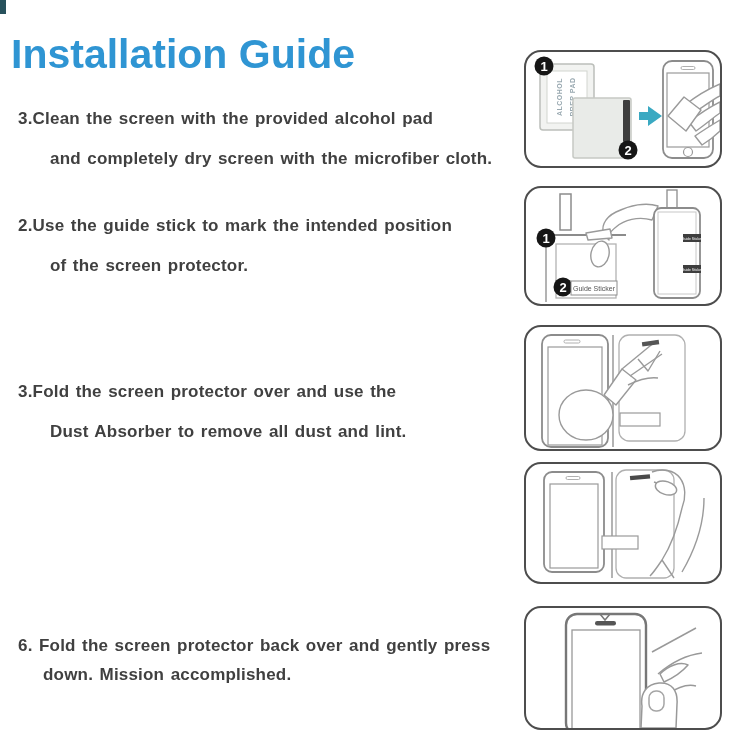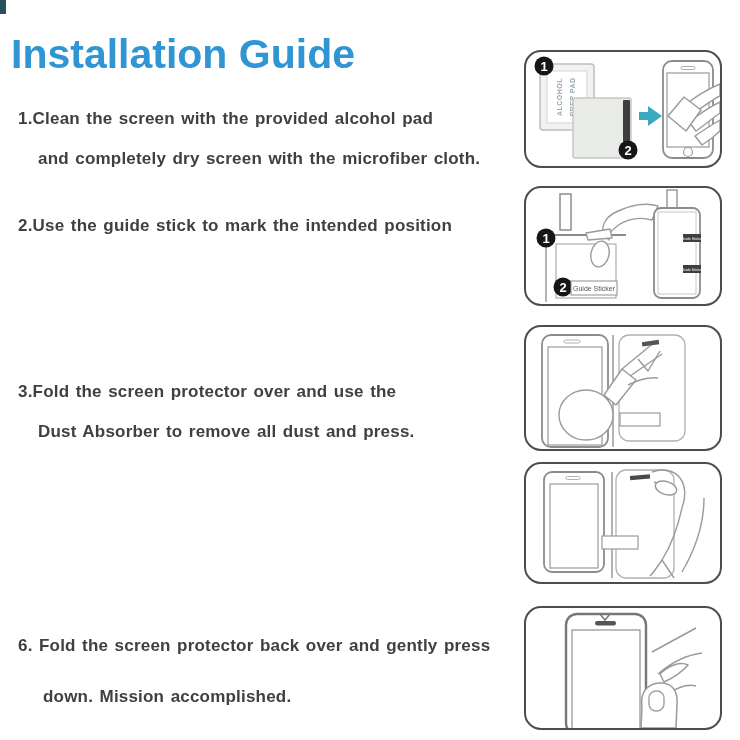--- a/index.html
+++ b/index.html
@@ -30,27 +30,27 @@
     position: absolute;
     left: 18px;
     width: 500px;
     color: #404040;
     font-size: 17px;
     font-weight: bold;
     letter-spacing: 0.2px;
     word-spacing: 1.5px;
     line-height: 20px;
   }
-  .step .l2 { display: block; margin-top: 20px; margin-left: 20px; }
+  .step .l2 { display: block; margin-top: 20px; margin-left: 32px; }
   .step-1 { top: 92px; }
   .step-2 { top: 199px; }
   .step-3 { top: 365px; }
   .step-4 { top: 516px; }
   .step-5 { top: 619px; }
-  .step-5 .l2 { margin-top: 31px; margin-left: 25px; }
+  .step-5 .l2 { margin-top: 9px; margin-left: 25px; }
   .fig {
     position: absolute;
     left: 524px;
     width: 194px;
     background: #ffffff;
     border: 2px solid #4d4d4d;
     border-radius: 17px;
   }
   .fig svg { display: block; }
   .fig-1 { top: 50px;  height: 114px; }
@@ -89,29 +89,30 @@
 </head>
 <body>
 
 <div class="canvas">
 
   <div class="corner-artifact"></div>
 
   <h1 class="page-title" style="color: rgb(47, 149, 211);">Installation Guide</h1>
 
   <p class="step step-1">
-    <span class="l1">1.Clean the screen with the provided alcohol pad</span>
+    <span class="l1">3.Clean the screen with the provided alcohol pad</span>
     <span class="l2">and completely dry screen with the microfiber cloth.</span>
   </p>
   <p class="step step-2">
     <span class="l1">2.Use the guide stick to mark the intended position</span>
+    <span class="l2">of the screen protector.</span>
   </p>
   <p class="step step-3">
     <span class="l1">3.Fold the screen protector over and use the</span>
-    <span class="l2">Dust Absorber to remove all dust and press.</span>
+    <span class="l2">Dust Absorber to remove all dust and lint.</span>
   </p>
   <p class="step step-5">
     <span class="l1">6. Fold the screen protector back over and gently press</span>
     <span class="l2">down. Mission accomplished.</span>
   </p>
 
   <div class="fig fig-1">
     <svg width="194" height="114" viewBox="0 0 194 114">
 
       <g>

